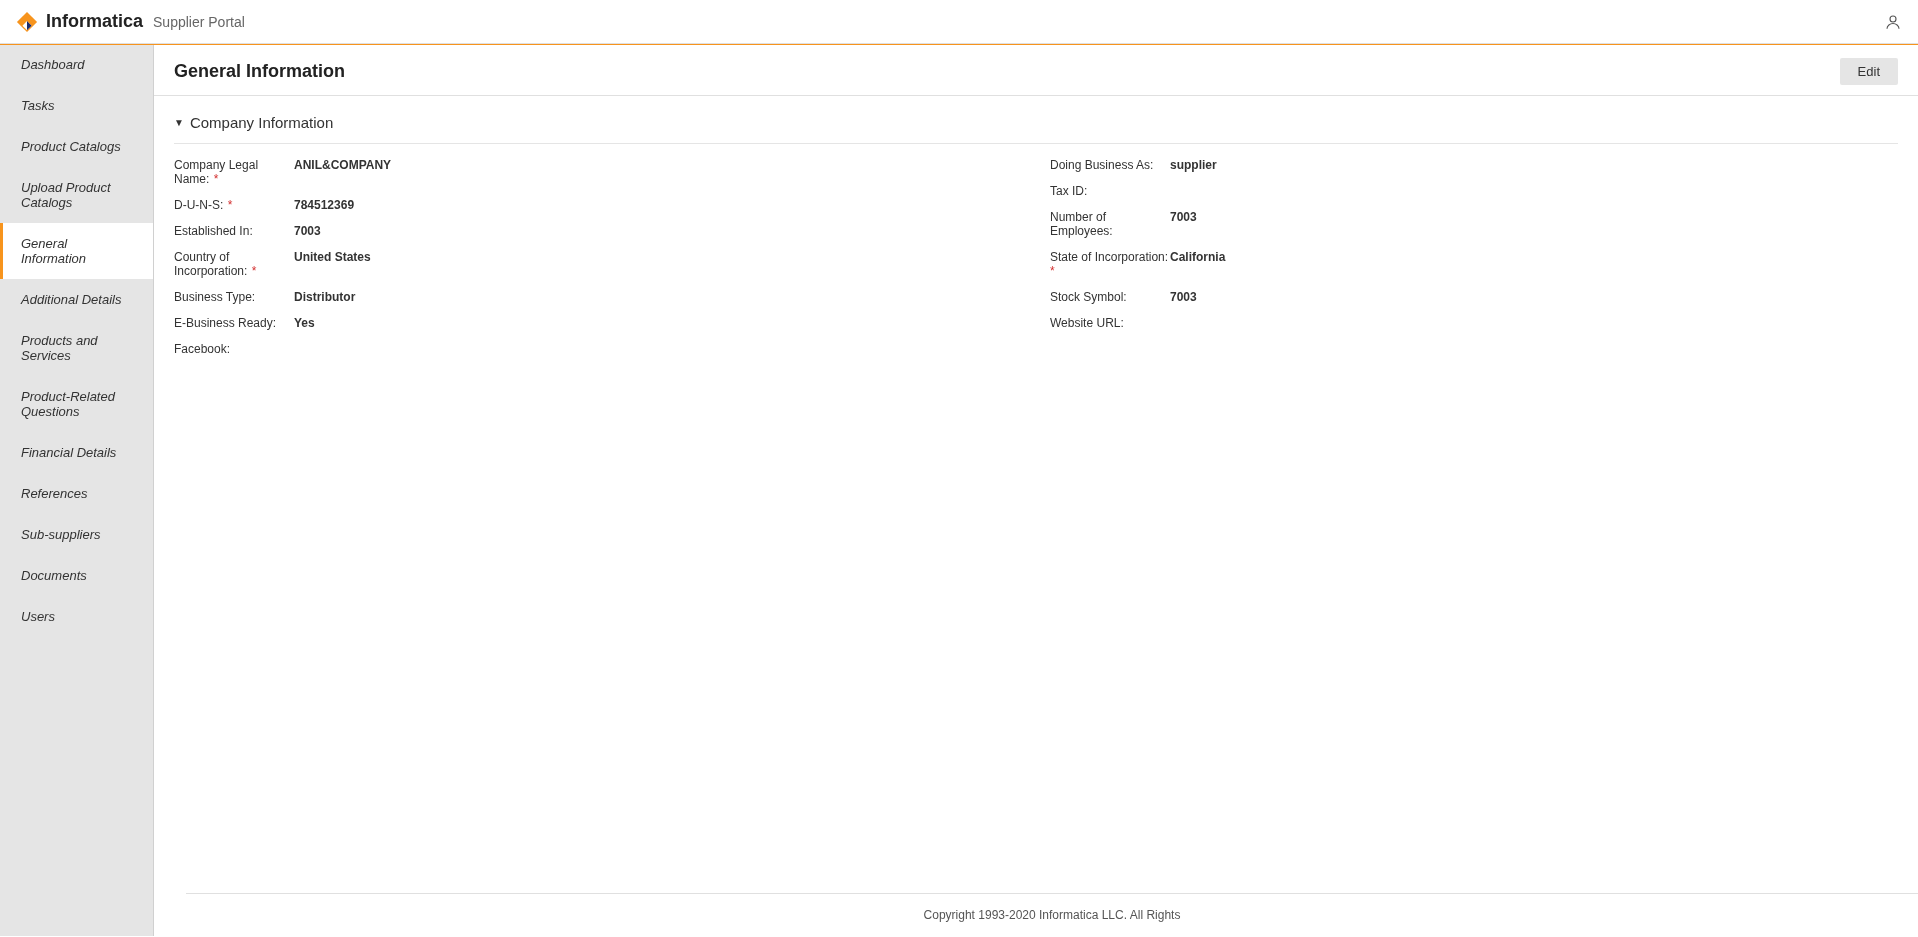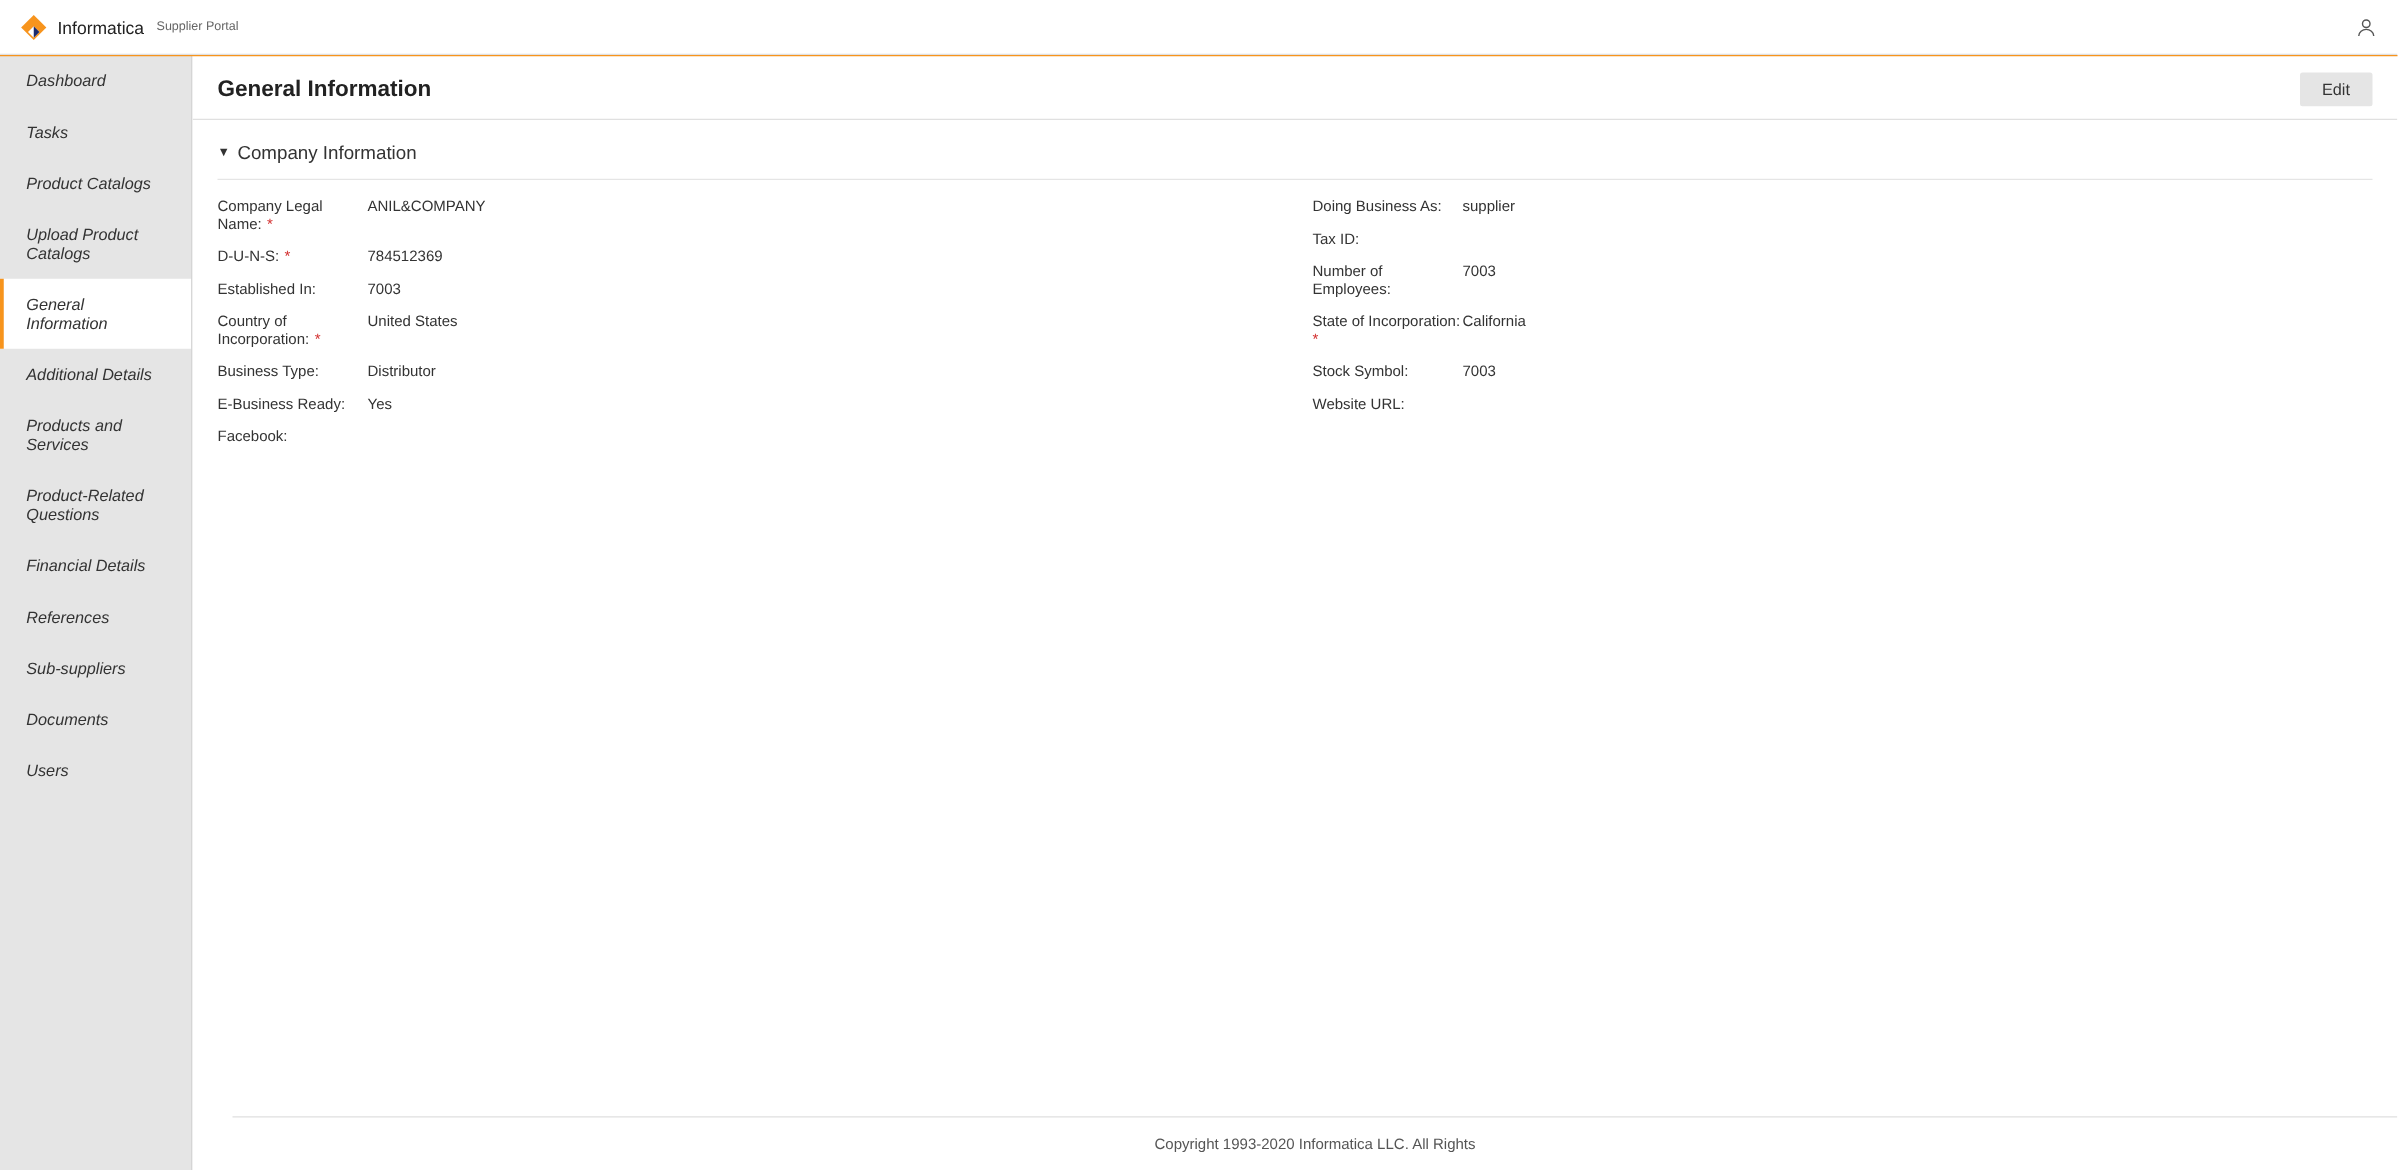--- a/index.html
+++ b/index.html
@@ -22,22 +22,22 @@
       top: 44px;
       height: 1px;
       background: #f7941d;
     }
     .logo {
       display: flex;
       align-items: center;
       gap: 8px;
     }
     .logo-icon { width: 22px; height: 22px; }
-    .logo-text { font-size: 14px; font-weight: 400; color: #222; }
-    .portal-name { font-size: 10px; color: #666; margin-left: 10px; font-weight: 300; }
+    .logo-text { font-size: 18px; font-weight: 700; color: #222; }
+    .portal-name { font-size: 14px; color: #666; margin-left: 10px; font-weight: 300; }
     .header-spacer { flex: 1; }
     .user-icon { width: 18px; height: 18px; color: #555; }
     
     
     .container { display: flex; height: calc(100vh - 45px); }
     
     
     .sidebar {
       width: 154px;
       background: #e5e5e5;
@@ -98,21 +98,21 @@
       cursor: pointer;
     }
     .section-caret { font-size: 10px; color: #333; }
     .section-title { font-size: 15px; font-weight: 400; color: #333; }
     
     .field-grid { display: flex; gap: 28px; }
     .field-col { flex: 1; }
     .field-row { display: flex; margin-bottom: 12px; font-size: 12px; }
     .field-label { width: 120px; color: #333; }
     .field-required { color: #d32f2f; margin-left: 1px; }
-    .field-value { font-weight: 400; color: #333; }
+    .field-value { font-weight: 700; color: #333; }
     
     
     .footer {
       text-align: center;
       padding: 14px 0;
       font-size: 12px;
       color: #555;
       border-top: 1px solid #e0e0e0;
       background: #fff;
       margin-left: 32px;

